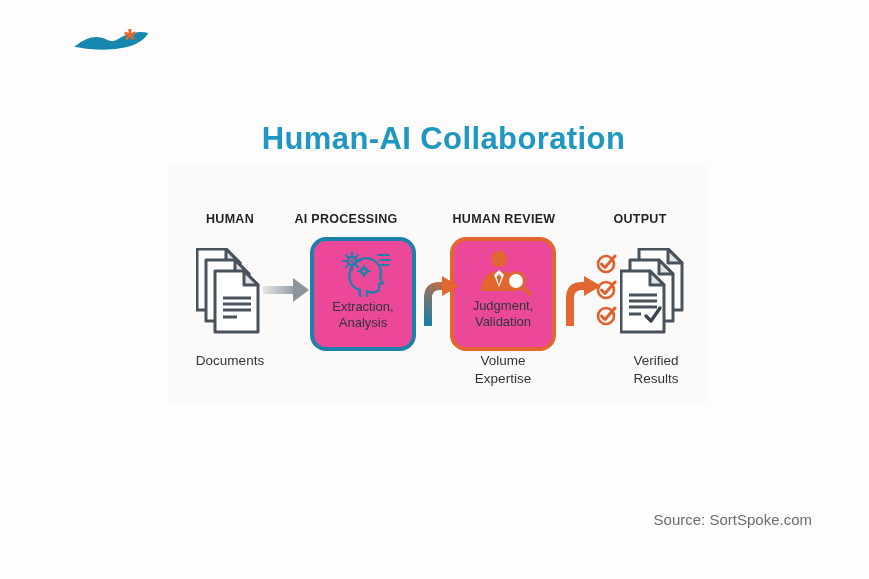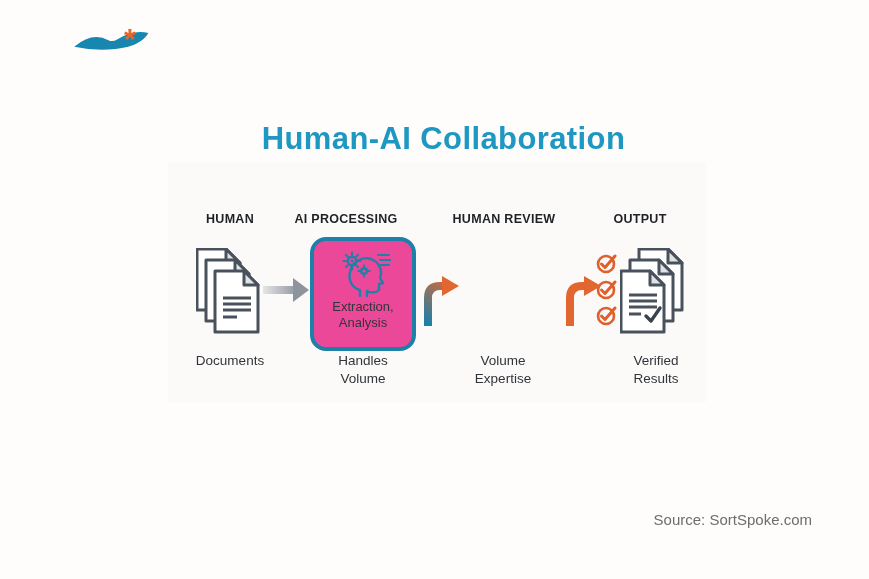--- a/index.html
+++ b/index.html
@@ -145,20 +145,32 @@
       <defs>
         <linearGradient id="toGrad" gradientUnits="userSpaceOnUse" x1="8" y1="56" x2="38" y2="18">
           <stop offset="0" stop-color="#1C80A8"></stop>
             <stop offset="1" stop-color="#E2662F"></stop>
         </linearGradient>
       </defs>
       <path d="M8,58 L8,30 Q8,18 20,18 L23,18" fill="none" stroke="url(#toGrad)" stroke-width="8"></path>
       <polygon points="22,8 39,18 22,28" fill="#E2662F"></polygon>
     </svg>
 
+    <div class="box box-human">
+      <svg width="58" height="47" viewBox="0 0 58 47">
+        <circle cx="25" cy="10" r="8" fill="#E2662F"></circle>
+        <path d="M7,42 C7,29 15,22 25,22 C35,22 43,29 43,42 Z" fill="#E2662F"></path>
+        <path d="M25,21 l-5,5 5,12 5,-12 z" fill="#ffffff"></path>
+        <path d="M25,25 l-2.4,3 2.4,8 2.4,-8 z" fill="#E2662F"></path>
+        <circle cx="42" cy="32" r="8.5" fill="#ffffff" stroke="#E2662F" stroke-width="3.2"></circle>
+        <line x1="48.3" y1="38.3" x2="56" y2="45" stroke="#E2662F" stroke-width="3.6" stroke-linecap="round"></line>
+      </svg>
+      <div class="box-label">Judgment,
+Validation</div>
+    </div>
 
     <svg class="icon-arrow2" width="40" height="60" viewBox="0 0 40 60">
       <path d="M8,58 L8,30 Q8,18 20,18 L23,18" fill="none" stroke="#E2662F" stroke-width="8"></path>
       <polygon points="22,8 39,18 22,28" fill="#E2662F"></polygon>
     </svg>
 
     <div class="checks">
       <svg width="22" height="22" viewBox="0 0 22 22">
         <circle cx="10" cy="12" r="8" fill="none" stroke="#E0602D" stroke-width="2.6"></circle>
         <path d="M5.5,12 l3.5,3.5 L19,4" fill="none" stroke="#E0602D" stroke-width="3" stroke-linecap="round" stroke-linejoin="round"></path>
@@ -186,22 +198,20 @@
         <g transform="translate(1,23)">
           <path d="M0,0 h29 l14,14 v47 h-43 z"></path>
           <path d="M29,0 l14,14 h-14 z" fill="#dfe3e6"></path>
           <path d="M8,24 h28 M8,30 h28 M8,36 h28 M8,43 h12" fill="none"></path>
           <path d="M25,45 l5,5 9,-13" fill="none" stroke="#3a444e" stroke-width="3.4" stroke-linecap="round"></path>
         </g>
       </g>
     </svg>
 
     <div class="caption cap-input">Documents</div>
-    <div class="caption cap-ai">Handles
-Volume</div>
     <div class="caption cap-human">Volume
 Expertise</div>
     <div class="caption cap-output">Verified
 Results</div>
 
   </section>
 
   <div class="source">Source: SortSpoke.com</div>
 
 </div>

